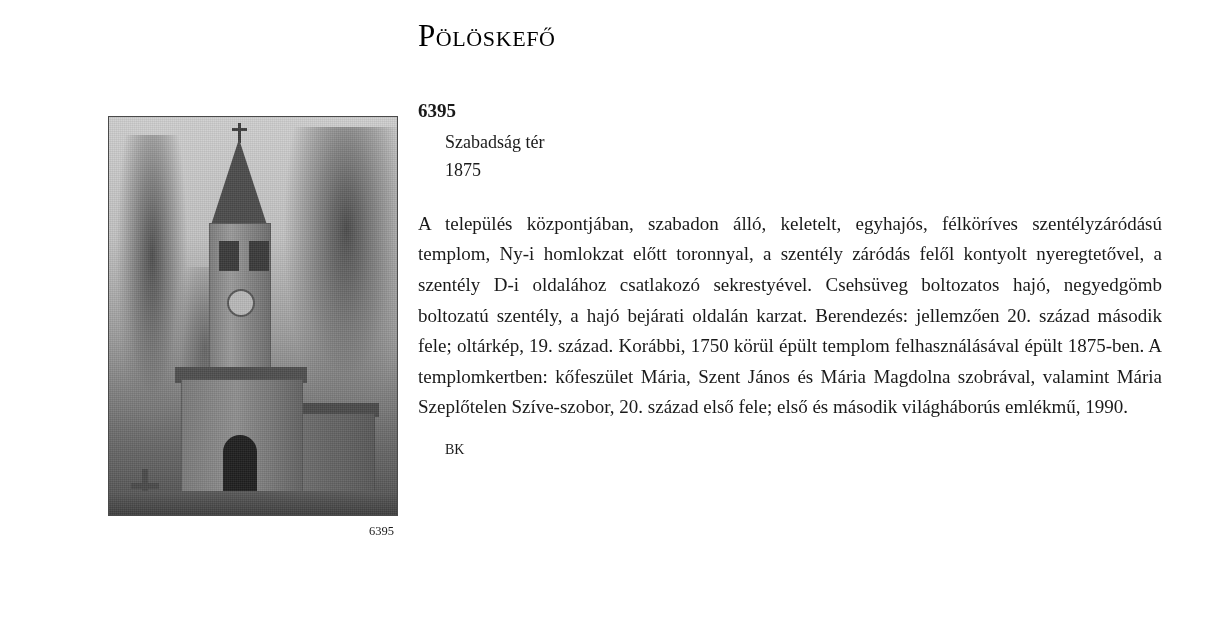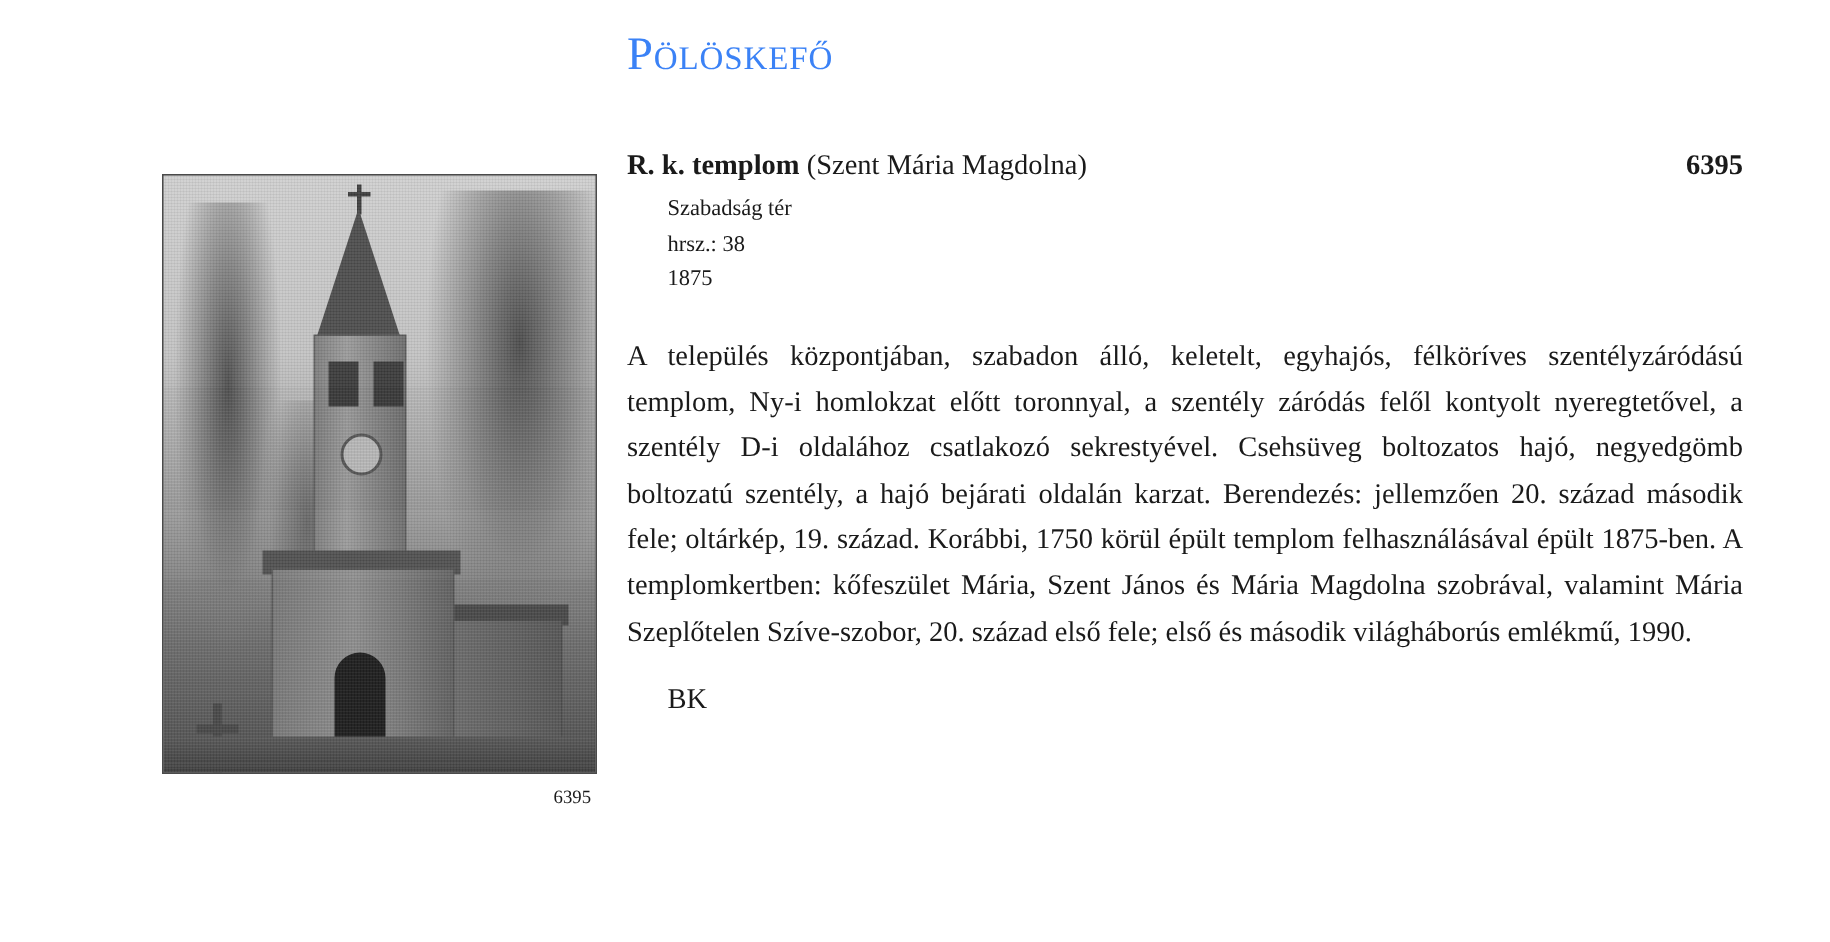--- a/index.html
+++ b/index.html
@@ -137,53 +137,53 @@
     top: 0;
     width: 744px;
   }
   .title {
     margin: 0;
     padding-top: 18px;
     font-family: "Liberation Serif", serif;
     font-size: 31px;
     font-weight: normal;
     letter-spacing: 0.6px;
-    color: #3b82f6;
+    color: #000000;
     font-variant: small-caps;
   }
   .entry-head {
     display: flex;
     justify-content: space-between;
     align-items: baseline;
     margin-top: 46px;
     font-size: 19px;
   }
   .entry-head .name b { font-weight: bold; }
   .entry-head .name .paren { font-weight: normal; }
   .entry-head .code { font-weight: bold; font-size: 19px; }
 
   .meta {
     margin-top: 6px;
-    font-size: 15px;
+    font-size: 18px;
     line-height: 1.58;
   }
   .meta div { padding-left: 27px; }
 
   .body-text {
     margin-top: 24px;
     font-size: 19px;
     line-height: 1.61;
     text-align: justify;
     text-justify: inter-word;
     hyphens: auto;
   }
   .sig {
     margin-top: 2px;
     padding-left: 27px;
-    font-size: 19px;
+    font-size: 14px;
   }
 </style>
 </head>
 <body>
 
 <div class="page">
 
   <figure class="figure">
     <div class="photo-frame">
       <div class="photo-inner"></div>
@@ -209,30 +209,25 @@
       </div>
       <div class="noise"></div>
     </div>
     <figcaption class="fig-caption">6395</figcaption>
   </figure>
 
   <div class="content">
     <h1 class="title">Pölöskefő</h1>
 
     <div class="entry-head">
-      <div class="name">
-        <b>R. k. templom</b>
-        <span class="paren">(Szent Mária Magdolna)</span>
-      </div>
       <div class="code">6395</div>
     </div>
 
     <div class="meta">
       <div>Szabadság tér</div>
-      <div>hrsz.: 38</div>
       <div>1875</div>
     </div>
 
     <p class="body-text">A település központjában, szabadon álló, keletelt, egyhajós, félköríves szentélyzáródású templom, Ny-i homlokzat előtt toronnyal, a szentély záródás felől kontyolt nyeregtetővel, a szentély D-i oldalához csatlakozó sekrestyével. Csehsüveg boltozatos hajó, negyedgömb boltozatú szentély, a hajó bejárati oldalán karzat. Berendezés: jellemzően 20. század második fele; oltárkép, 19. század. Korábbi, 1750 körül épült templom felhasználásával épült 1875-ben. A templomkertben: kőfeszület Mária, Szent János és Mária Magdolna szobrával, valamint Mária Szeplőtelen Szíve-szobor, 20. század első fele; első és második világháborús emlékmű, 1990.</p>
 
     <div class="sig">BK</div>
   </div>
 
 </div>
 

